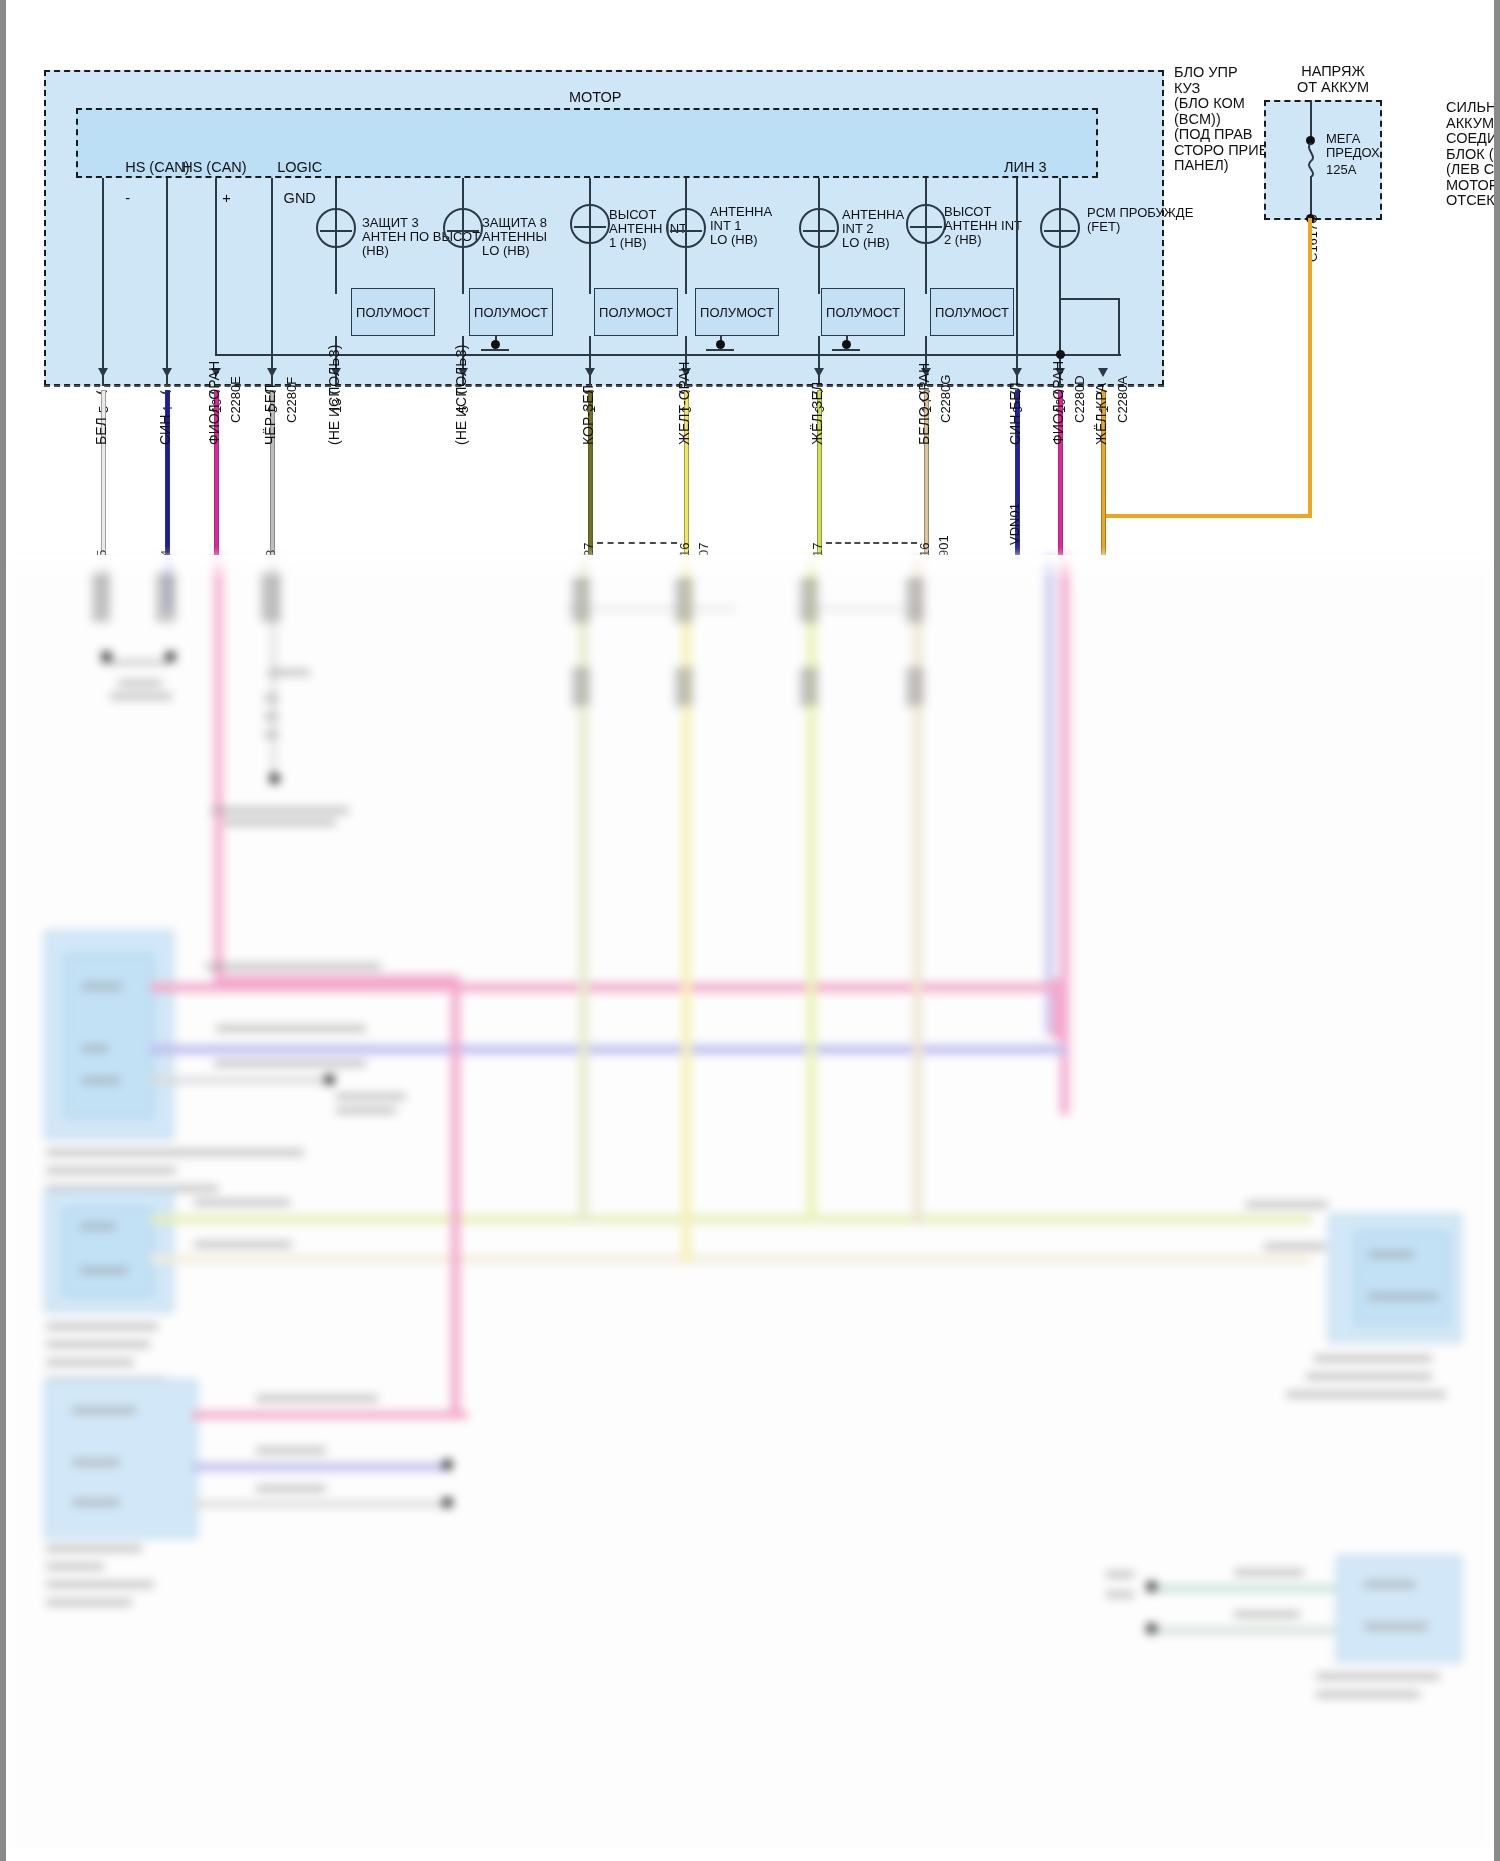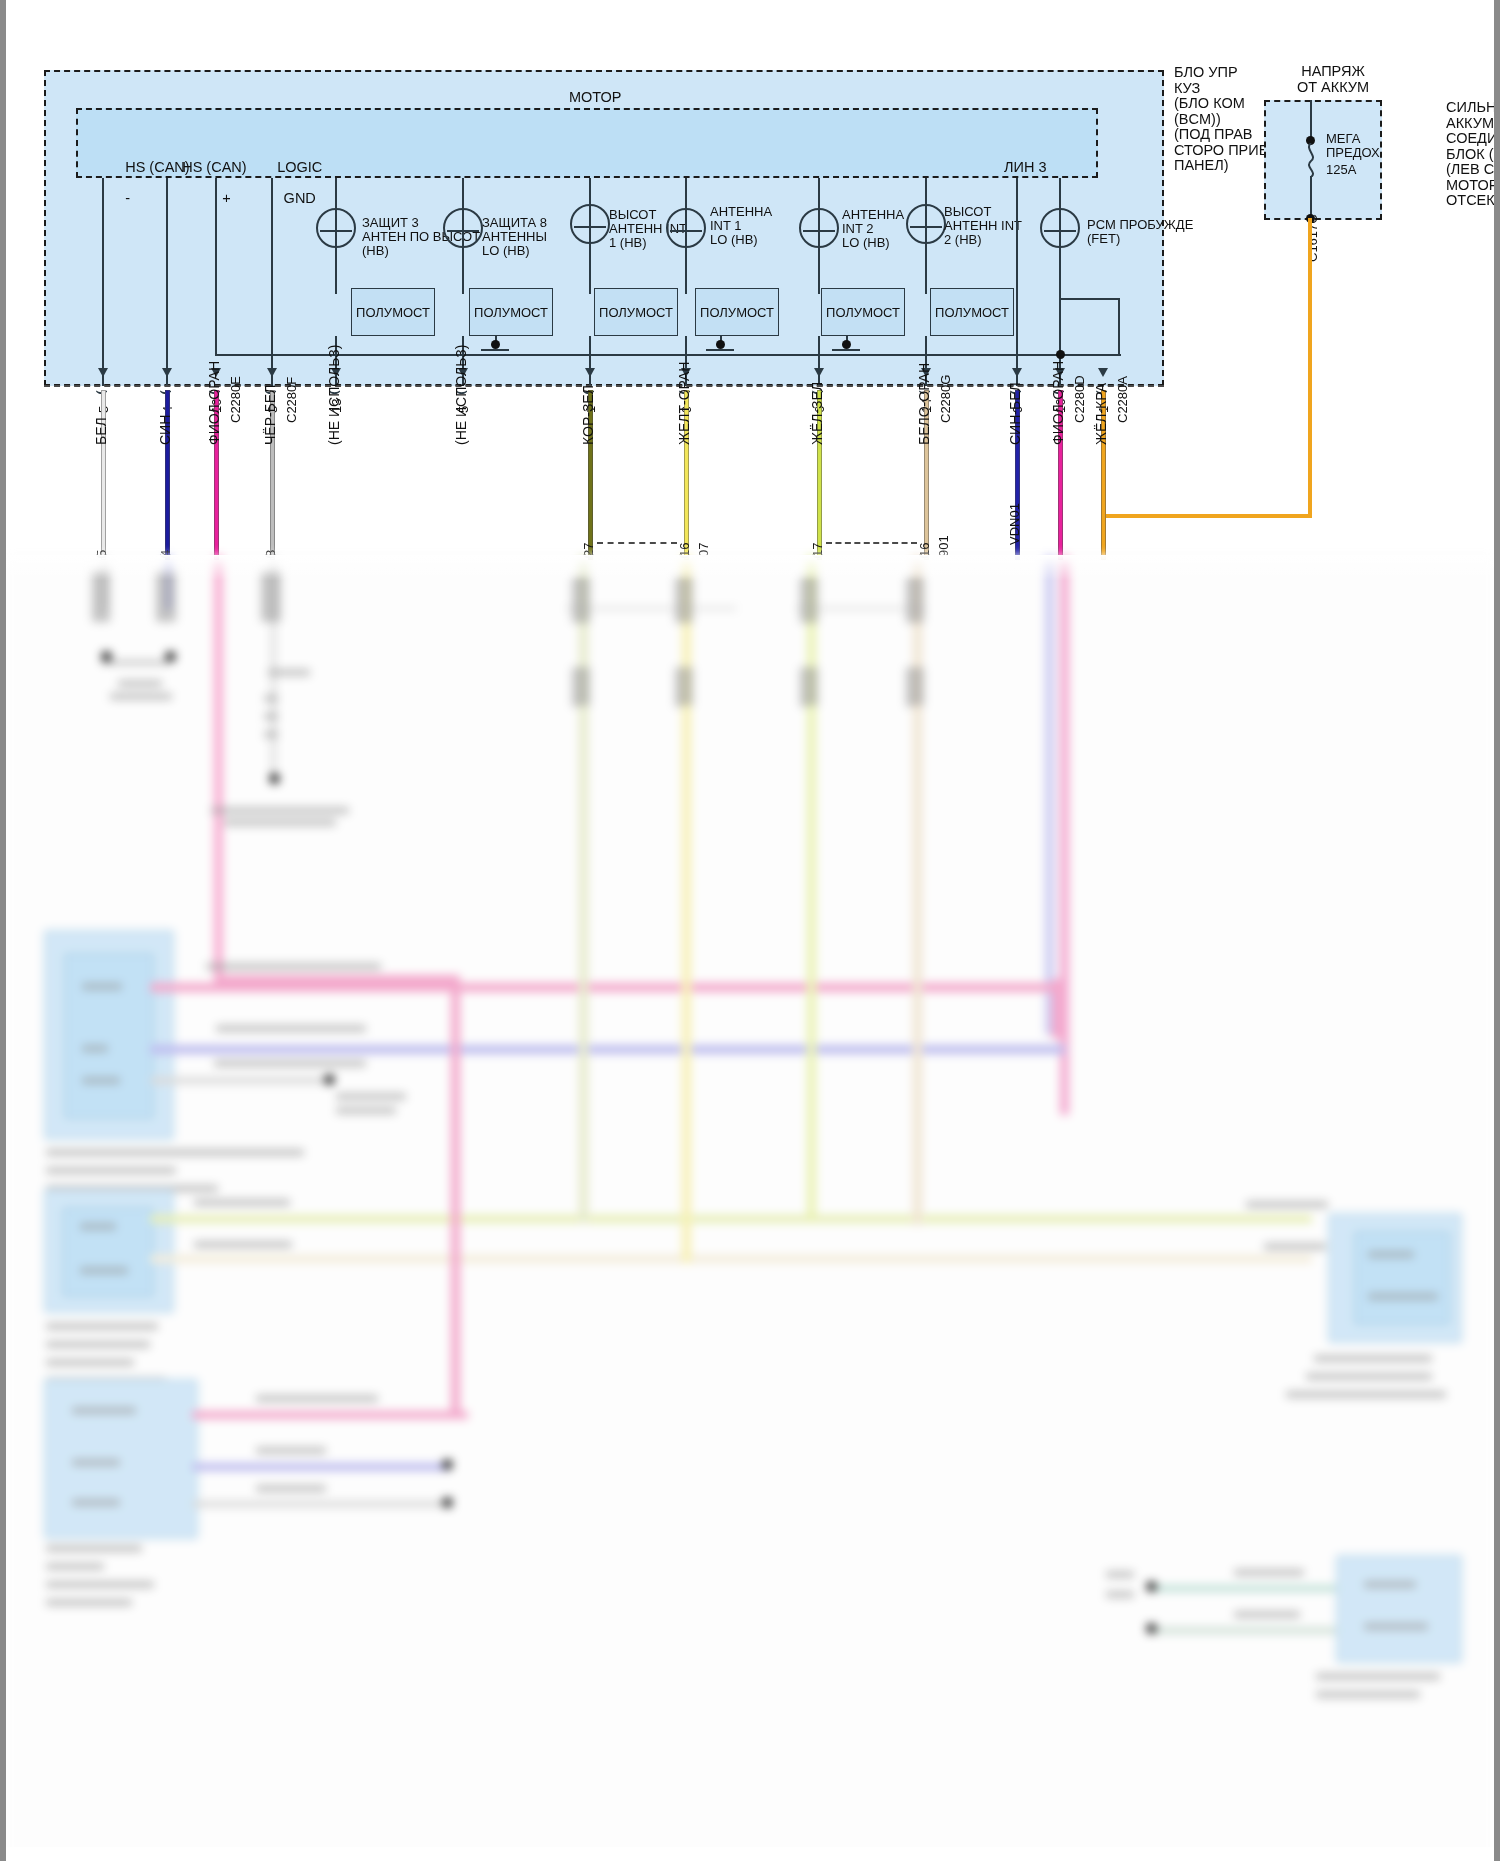--- a/index.html
+++ b/index.html
@@ -147,21 +147,21 @@
     <div class="fet" style="left:900px;top:204px;"></div>
     <div class="txt sm" style="left:938px;top:205px;">ВЫСОТ
 АНТЕНН INT
 2 (HB)</div>
     <div class="vline" style="left:919px;top:244px;height:50px;"></div>
     <div class="solid-box" style="left:924px;top:288px;width:84px;height:48px;">ПОЛУМОСТ</div>
     <div class="vline" style="left:919px;top:336px;height:50px;"></div>
 
     <div class="vline" style="left:1053px;top:178px;height:38px;"></div>
     <div class="fet" style="left:1034px;top:208px;"></div>
-    <div class="txt sm" style="left:1081px;top:206px;margin-top:12px;">PCM ПРОБУЖДЕ
+    <div class="txt sm" style="left:1081px;top:206px;">PCM ПРОБУЖДЕ
 (FET)</div>
     <div class="vline" style="left:1053px;top:248px;height:138px;"></div>
 
     <div class="vline" style="left:1010px;top:178px;height:208px;"></div>
     <div class="vline" style="left:209px;top:178px;height:178px;"></div>
     <div class="hline" style="left:209px;top:354px;width:906px;"></div>
     <div class="dot" style="left:1050px;top:350px;"></div>
     <div class="vline" style="left:1112px;top:298px;height:58px;"></div>
     <div class="hline" style="left:1053px;top:298px;width:61px;"></div>
 

